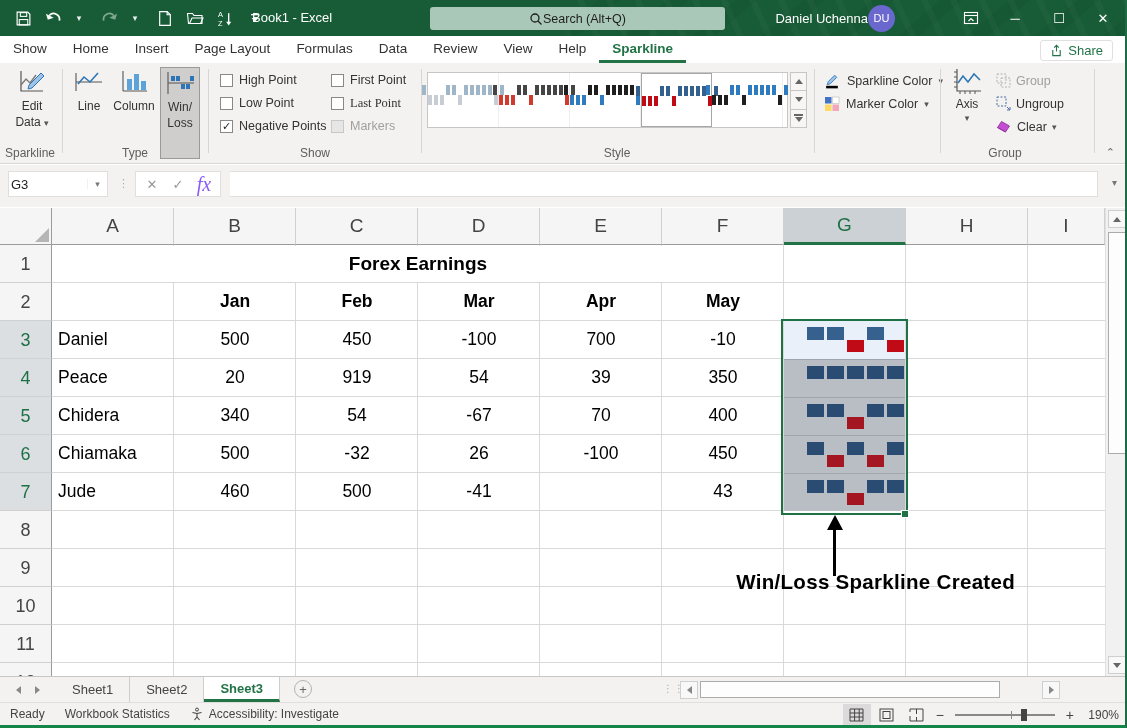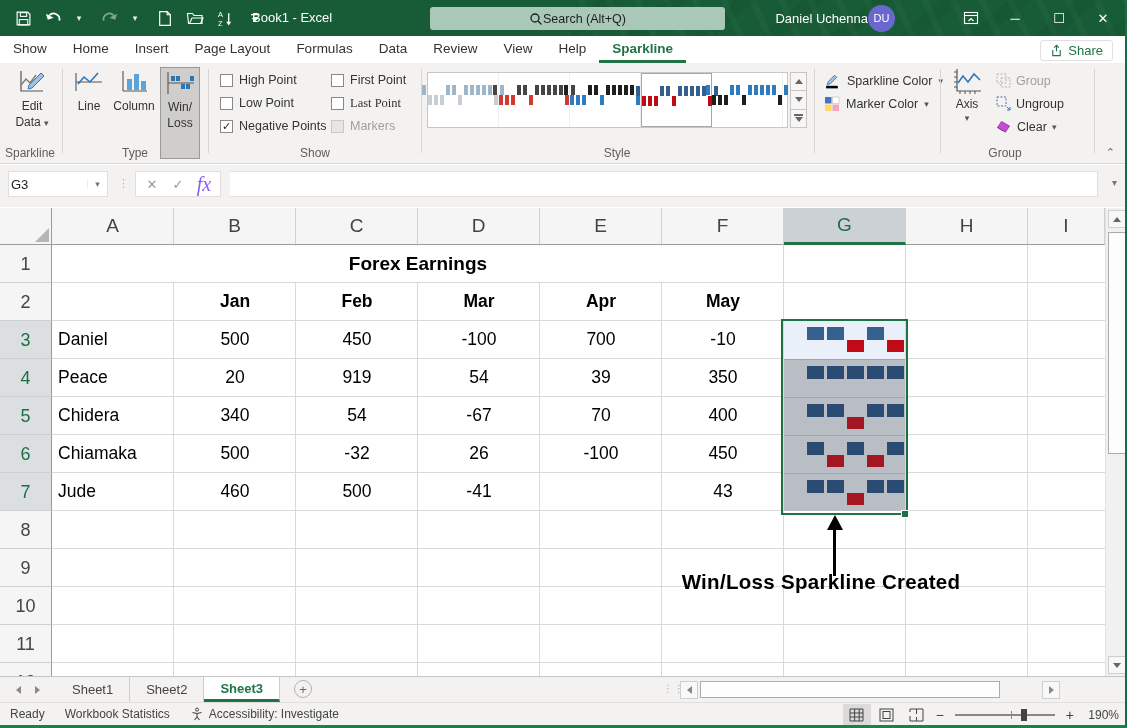--- a/index.html
+++ b/index.html
@@ -93,21 +93,21 @@
   .mergedtitle{position:absolute;left:53px;top:38px;width:730px;height:36px;background:#fff;
     text-align:center;line-height:36px;font-weight:bold;font-size:19px;}
   .spark-cell{position:absolute;left:784px;width:121px;height:38px;display:flex;gap:3px;padding-left:23px;}
   .spark-cell .bar{width:17px;}
   .spark-cell .win{margin-top:6px;height:13px;}
   .spark-cell .loss{margin-top:19px;height:12px;}
   .sel-border{position:absolute;left:781px;top:111px;width:127px;height:196px;border:2.5px solid #1e7145;pointer-events:none;}
   .fill-handle{position:absolute;left:901px;top:302px;width:8px;height:8px;background:#1e7145;border:1px solid #fff;}
   .arrow-line{position:absolute;left:833px;top:320px;width:3px;height:48px;background:#000;}
   .arrow-head{position:absolute;left:827px;top:307px;width:0;height:0;border-left:8px solid transparent;border-right:8px solid transparent;border-bottom:15px solid #000;}
-  .annotation-text{position:absolute;left:641px;top:362px;width:360px;text-align:center;font-weight:bold;font-size:20.5px;color:#000;letter-spacing:.3px;}
+  .annotation-text{position:absolute;left:655px;top:362px;width:360px;text-align:right;font-weight:bold;font-size:20.5px;color:#000;letter-spacing:.3px;}
   
   .vscroll{position:absolute;left:1105px;top:208px;width:22px;height:468px;background:#f1f1f1;border-left:1px solid #e1e1e1;}
   .vs-btn{position:absolute;left:2px;width:18px;height:18px;display:flex;align-items:center;justify-content:center;background:#f8f8f8;border:1px solid #cfcfcf;}
   .vs-thumb{position:absolute;left:2px;top:24px;width:18px;height:222px;background:#fdfdfd;border:1px solid #ababab;}
   
   .sheetbar{position:absolute;left:0;top:676px;width:100%;height:26px;background:#f3f2f1;border-top:1px solid #c6c6c6;display:flex;align-items:stretch;font-size:13px;color:#444;}
   .snav{display:flex;align-items:center;gap:14px;padding:0 16px;color:#b0aeac;}
   .stab{padding:0 16px;display:flex;align-items:center;border-right:1px solid #d0cecd;}
   .stab:first-of-type{border-left:1px solid #d0cecd;}
   .stab.active{background:#fff;color:#217346;font-weight:bold;border-bottom:3px solid #217346;}

